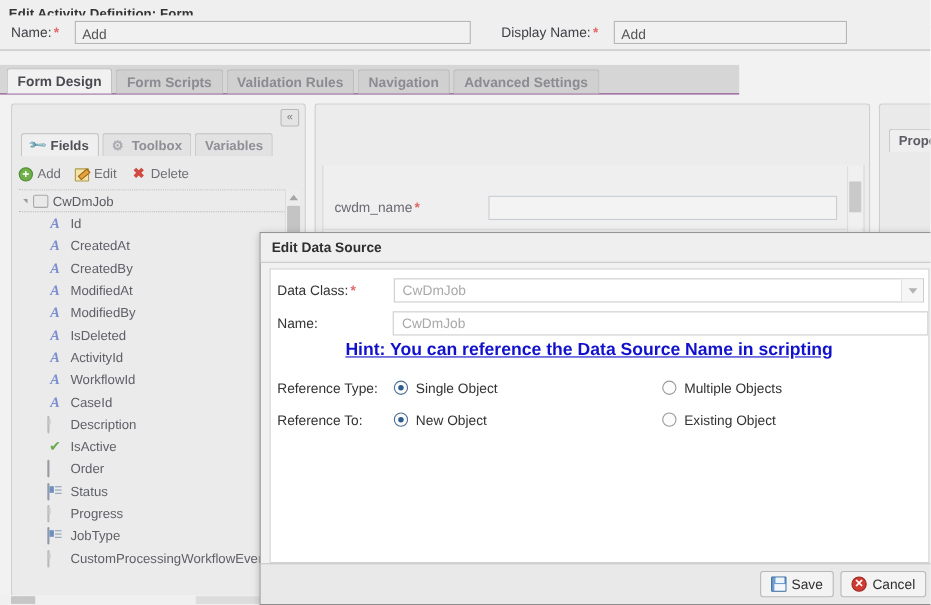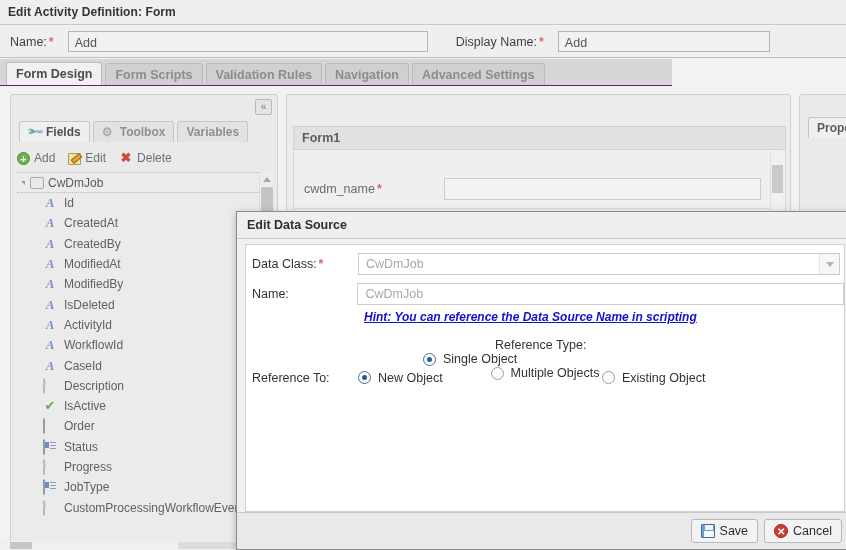--- a/index.html
+++ b/index.html
@@ -27,21 +27,21 @@
     border-bottom: 1px solid #c8c8c8;
     display: flex; align-items: center;
   }
   .win-title .t {
     font-size: 12px; font-weight: bold; color: #333;
     padding-left: 8px; letter-spacing: .1px;
   }
 
   
   .hdr {
-    position: absolute; left: 0; top: 26px;
+    position: absolute; left: 0; top: 14px;
     width: 846px; height: 32px;
     background: #efefef;
     border-bottom: 1px solid #bdbdbd;
     display: flex; align-items: center;
   }
   .hdr .lbl {
     font-size: 12.5px; color: #3f3f46;
     padding-left: 10px; white-space: nowrap;
   }
   .req { color: #e06666; font-weight: bold; padding-left: 2px; }
@@ -401,22 +401,22 @@
     display: flex; align-items: center; justify-content: center;
   }
   #data-class-select .caret i {
     display: block; width: 0; height: 0;
     border-top: 5px solid #b3b3b3;
     border-left: 4px solid transparent;
     border-right: 4px solid transparent;
   }
   #ds-name-input { width: 489px; }
   .hint {
-    margin-left: 118px; margin-top: 5px;
-    font-size: 12px; font-style: italic; font-weight: bold;
+    margin-left: 68px; margin-top: 5px;
+    font-size: 16px; font-weight: bold;
     color: #1111cc; text-decoration: underline;
   }
   .radio-row {
     display: flex; align-items: center;
     height: 21px; margin-top: 8px;
   }
   .radio-row .dlg-lbl { color: #333; }
   .radio-opt {
     display: flex; align-items: center; gap: 7px;
     font-size: 12.5px; color: #333;
@@ -613,21 +613,20 @@
           <div class="up">
               <span class="tri-up"></span>
             </div>
           <div class="thumb"></div>
         </div>
       </div>
     </div>
 
     <div class="center-panel">
 
-      <div class="form-head">Form1</div>
 
       <div class="form-rows">
         <div class="frow">
           <div class="fl">
             <span>cwdm_name</span><span class="req">*</span>
           </div>
           <div class="fi"></div>
         </div>
         <div class="frow">
           <div class="fl">
@@ -670,21 +669,21 @@
         </div>
       </div>
 
       <div class="dlg-row">
         <div class="dlg-lbl">Name:</div>
         <div class="dlg-input" id="ds-name-input">CwDmJob</div>
       </div>
 
       <div class="hint">Hint: You can reference the Data Source Name in scripting</div>
 
-      <div class="radio-row" style="margin-top:14px;flex-direction:column;">
+      <div class="radio-row" style="margin-top:14px;">
         <div class="dlg-lbl">Reference Type:</div>
         <div class="radio-opt col1">
           <span class="rb on"></span>
           <span>Single Object</span>
         </div>
         <div class="radio-opt">
           <span class="rb"></span>
           <span>Multiple Objects</span>
         </div>
       </div>

